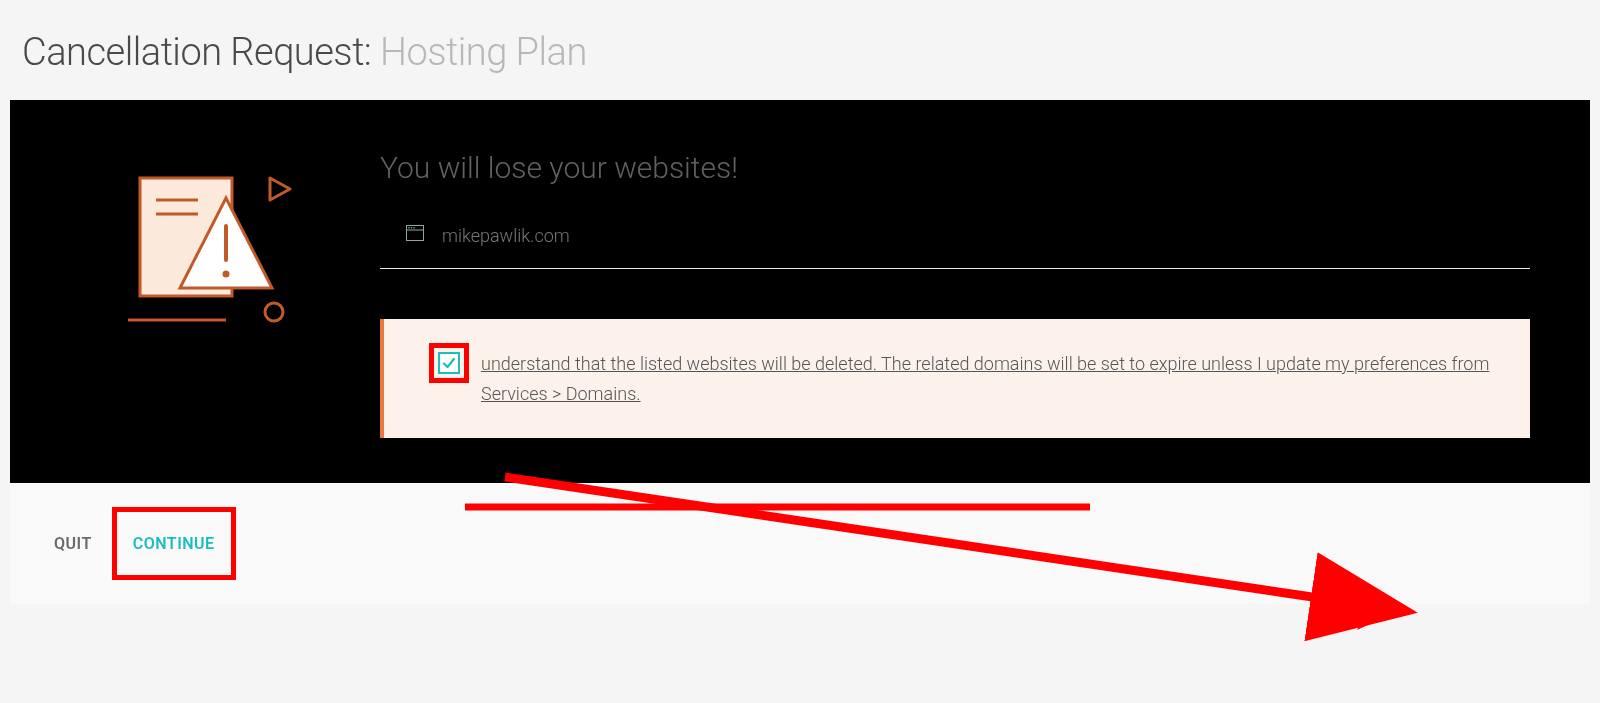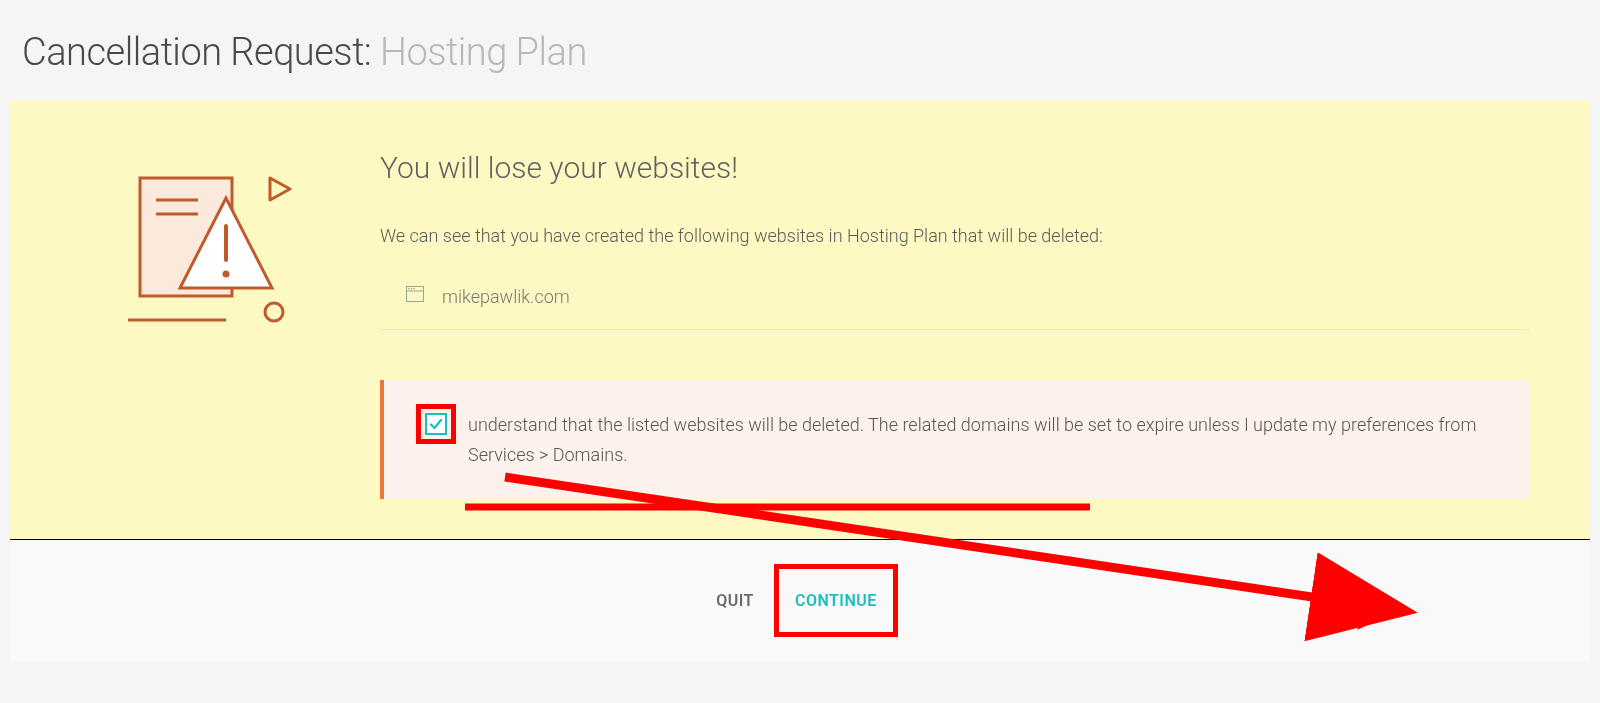--- a/index.html
+++ b/index.html
@@ -18,21 +18,21 @@
     .header-title {
       font-size: 38px;
       font-weight: 300;
       color: #4a4a4a;
       letter-spacing: -0.5px;
     }
     .header-title .sub {
       color: #b8b8b8;
     }
     .card {
-      background: #fef9c3;
+      background: #000000;
       margin: 0 10px;
       position: relative;
     }
     .card-body {
       display: flex;
       padding: 50px 30px 40px 30px;
     }
     .illustration {
       width: 340px;
       flex: 0 0 340px;
@@ -71,22 +71,23 @@
       flex: 0 0 18px;
     }
     .site-name {
       font-size: 18px;
       font-weight: 300;
       color: #777;
     }
     .warning-box {
       background: #fcf2eb;
       border-left: 4px solid #e8793e;
-      padding: 30px 30px 30px 32px;
+      padding: 30px 30px 30px 45px;
       position: relative;
+      text-decoration: underline;
     }
     .warning-inner {
       display: flex;
       align-items: flex-start;
     }
     .checkbox-wrap {
       border: 5px solid #ff0000;
       padding: 4px;
       margin-right: 6px;
       margin-top: -6px;
@@ -106,22 +107,22 @@
     .warning-text {
       font-size: 18px;
       font-weight: 300;
       color: #555;
       line-height: 1.65;
       padding-left: 6px;
     }
     .card-footer {
       background: #f9f9f9;
       padding: 24px 30px;
-      text-align: center;
-      border-top: 1px solid #000000;
+      text-align: left;
+      border-top: 5px solid #000000;
     }
     .btn {
       display: inline-block;
       font-size: 16px;
       font-weight: 600;
       letter-spacing: 0.5px;
       padding: 14px 14px;
       cursor: pointer;
       vertical-align: middle;
     }
@@ -163,21 +164,20 @@
         <line x1="108" y1="66" x2="108" y2="100" stroke="#c15a2a" stroke-width="4" stroke-linecap="round"></line>
         <circle cx="108" cy="114" r="3.5" fill="#c15a2a"></circle>
         <polygon points="152,18 152,40 172,29" fill="none" stroke="#c15a2a" stroke-width="3" stroke-linejoin="round"></polygon>
         <circle cx="156" cy="152" r="9" fill="none" stroke="#c15a2a" stroke-width="3"></circle>
         <line x1="10" y1="160" x2="108" y2="160" stroke="#c15a2a" stroke-width="3"></line>
       </svg>
     </div>
 
     <div class="main-content">
       <h2 class="main-heading">You will lose your websites!</h2>
-      <p class="desc">We can see that you have created the following websites in Hosting Plan that will be deleted:</p>
 
       <div class="site-row">
         <span class="site-icon">
           <svg width="18" height="16" viewBox="0 0 18 16">
             <rect x="0.5" y="0.5" width="17" height="15" fill="none" stroke="#8fa89a" stroke-width="1"></rect>
             <line x1="0.5" y1="5" x2="17.5" y2="5" stroke="#8fa89a" stroke-width="1"></line>
             <circle cx="3" cy="2.8" r="0.8" fill="#8fa89a"></circle>
             <circle cx="5.5" cy="2.8" r="0.8" fill="#8fa89a"></circle>
             <circle cx="8" cy="2.8" r="0.8" fill="#8fa89a"></circle>
           </svg>

